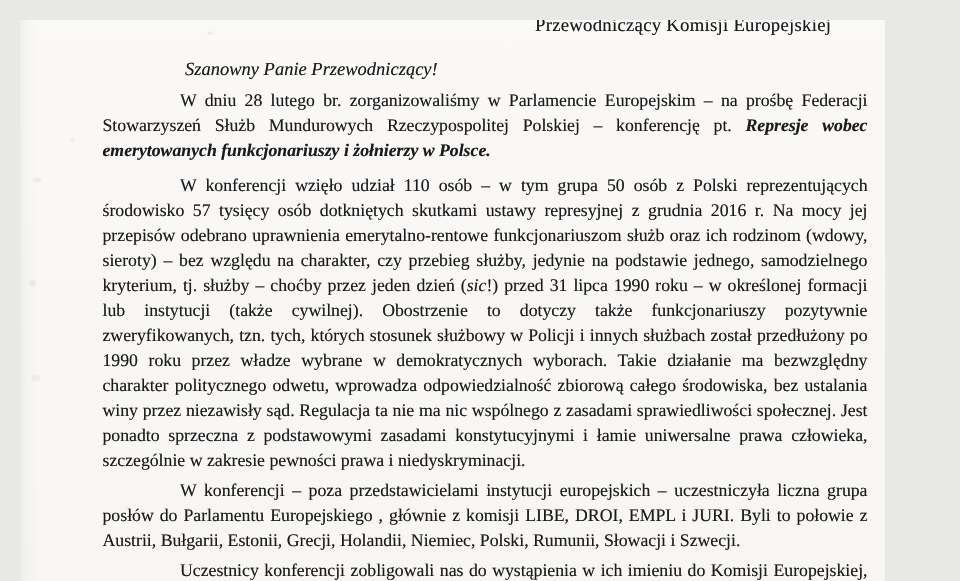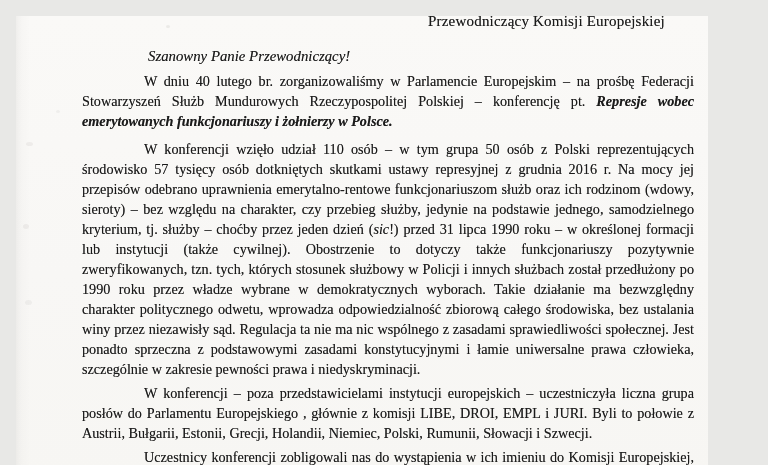--- a/index.html
+++ b/index.html
@@ -89,21 +89,21 @@
   <span class="speck s7"></span>
   <span class="speck s8"></span>
   <span class="speck s9"></span>
 
   <div class="addressee scan-text">Przewodniczący Komisji Europejskiej</div>
 
   <div class="letter-body">
 
     <p class="salutation scan-text">Szanowny Panie Przewodniczący!</p>
 
-    <p class="para p1 scan-text"><span>W dniu 40 lutego br. zorganizowaliśmy w Parlamencie Europejskim – na prośbę Federacji Stowarzyszeń Służb Mundurowych Rzeczypospolitej Polskiej – konferencję pt. </span><span class="conf-title">Represje wobec emerytowanych funkcjonariuszy i żołnierzy w Polsce.</span></p>
+    <p class="para p1 scan-text"><span>W dniu 28 lutego br. zorganizowaliśmy w Parlamencie Europejskim – na prośbę Federacji Stowarzyszeń Służb Mundurowych Rzeczypospolitej Polskiej – konferencję pt. </span><span class="conf-title">Represje wobec emerytowanych funkcjonariuszy i żołnierzy w Polsce.</span></p>
 
     <p class="para p2 scan-text"><span>W konferencji wzięło udział 110 osób – w tym grupa 50 osób z Polski reprezentujących środowisko 57 tysięcy osób dotkniętych skutkami ustawy represyjnej z grudnia 2016 r. Na mocy jej przepisów odebrano uprawnienia emerytalno-rentowe funkcjonariuszom służb oraz ich rodzinom (wdowy, sieroty) – bez względu na charakter, czy przebieg służby, jedynie na podstawie jednego, samodzielnego kryterium, tj. służby – choćby przez jeden dzień (</span><span class="sic">sic</span><span>!) przed 31 lipca 1990 roku – w określonej formacji lub instytucji (także cywilnej). Obostrzenie to dotyczy także funkcjonariuszy pozytywnie zweryfikowanych, tzn. tych, których stosunek służbowy w Policji i innych służbach został przedłużony po 1990 roku przez władze wybrane w demokratycznych wyborach. Takie działanie ma bezwzględny charakter politycznego odwetu, wprowadza odpowiedzialność zbiorową całego środowiska, bez ustalania winy przez niezawisły sąd. Regulacja ta nie ma nic wspólnego z zasadami sprawiedliwości społecznej. Jest ponadto sprzeczna z podstawowymi zasadami konstytucyjnymi i łamie uniwersalne prawa człowieka, szczególnie w zakresie pewności prawa i niedyskryminacji.</span></p>
 
     <p class="para p3 scan-text">W konferencji – poza przedstawicielami instytucji europejskich – uczestniczyła liczna grupa posłów do Parlamentu Europejskiego , głównie z komisji LIBE, DROI, EMPL i JURI. Byli to połowie z Austrii, Bułgarii, Estonii, Grecji, Holandii, Niemiec, Polski, Rumunii, Słowacji i Szwecji.</p>
 
     <p class="para p4 scan-text">Uczestnicy konferencji zobligowali nas do wystąpienia w ich imieniu do Komisji Europejskiej, by kwestia naruszenia praw podstawowych obywateli UE w Polsce poprzez wprowadzenie</p>
 
   </div>
 </div>
 

